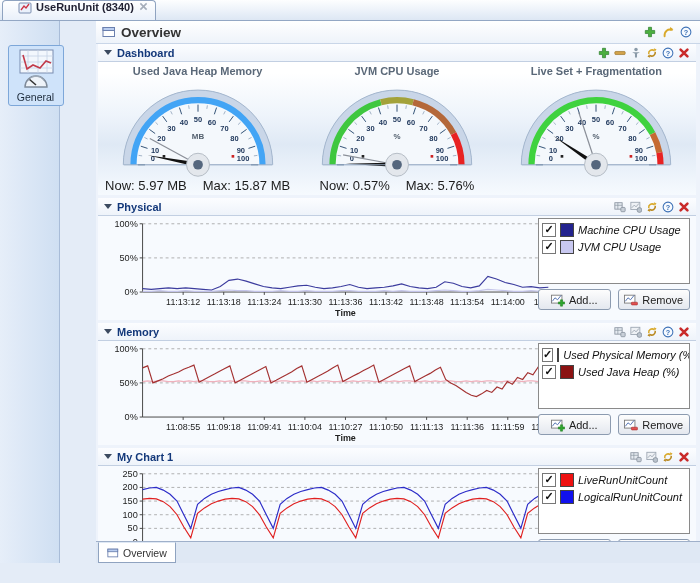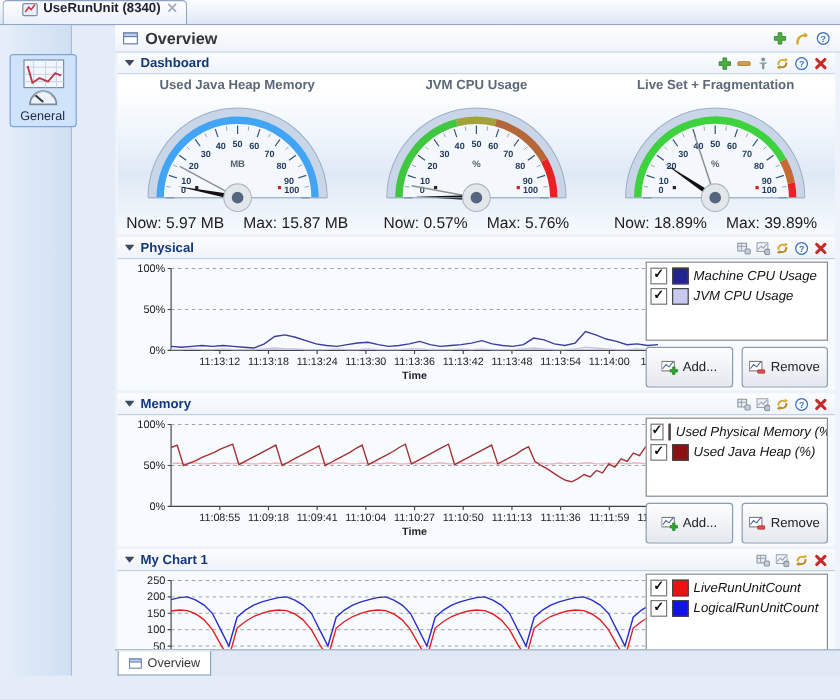--- a/index.html
+++ b/index.html
@@ -43,21 +43,21 @@
   
   .secbody{display:flex;padding:2px 6px 2px 2px;gap:6px;}
   .chartwrap{flex:1;min-width:0;} .chartwrap svg{width:464px;height:100px;display:block;}
   .panel{width:152px;display:flex;flex-direction:column;}
   .legendbox{background:#fff;border:1px solid #8a8a8a;height:60px;padding:2px 3px;overflow:hidden;}
   .lrow{display:flex;align-items:center;gap:4px;height:17px;cursor:pointer;}
   .cb{width:12px;height:12px;background:#fff;border:1px solid #777;font-size:11px;line-height:11px;text-align:center;font-weight:bold;color:#111;}
   .sw{width:12px;height:12px;border:1px solid #444;display:inline-block;}
   .ltxt{font-size:11px;color:#111;white-space:nowrap;font-style:italic;}
   .btnrow{display:flex;gap:7px;margin-top:5px;}
-  .btn{flex:1;height:34px;display:flex;align-items:center;justify-content:center;gap:4px;
+  .btn{flex:1;height:21px;display:flex;align-items:center;justify-content:center;gap:4px;
        background:linear-gradient(#fdfdfd,#e4e8ef);border:1px solid #8c9bb0;border-radius:3px;
        font-family:"Liberation Sans",sans-serif;font-size:11px;color:#222;cursor:pointer;padding:0 4px;}
   
   .bottombar{height:21px;background:#dfe8f4;border-top:1px solid #9fb0ca;display:flex;align-items:flex-start;padding-left:2px;}
   .btab{height:19px;display:flex;align-items:center;gap:4px;padding:0 8px;font-size:10.5px;color:#333;
         border:1px solid transparent;cursor:pointer;}
   .btab.sel{background:#fff;border-color:#8fa3c0;border-top-color:#dfe8f4;}
 </style>
 </head>
 <body>
@@ -381,24 +381,20 @@
                     <text x="97" y="68" text-anchor="middle" font-size="9" font-weight="bold" fill="#53606e" font-family="Liberation Sans,sans-serif">%</text>
                     <rect x="57" y="86" width="3" height="3" fill="#222"></rect>
                     <rect x="135" y="86" width="3" height="3" fill="#cc2222"></rect>
                     <line x1="97" y1="97" x2="77.6" y2="38.1" stroke="#8a8f98" stroke-width="1.4"></line>
                     <polygon points="48.9,64.6 98.5,94.8 95.5,99.2" fill="#111"></polygon>
                     <path d="M13 97 H181" stroke="#9fb2ca"></path>
                     <circle cx="97" cy="97" r="13" fill="#e3e7ec" stroke="#aeb6c0"></circle>
                     <circle cx="97" cy="97" r="5.5" fill="#55677e"></circle>
                   </svg>
                 </div>
-              <div class="gnow">
-                  <span>Now: 18.89%</span>
-                  <span>Max: 39.89%</span>
-                </div>
             </div>
           </div>
         </div>
 
         <div class="section">
           <div class="sechead">
             <span class="tri"></span>
             <span class="sectitle">Physical</span>
             <span class="secicons">
               <svg class="ic12">

